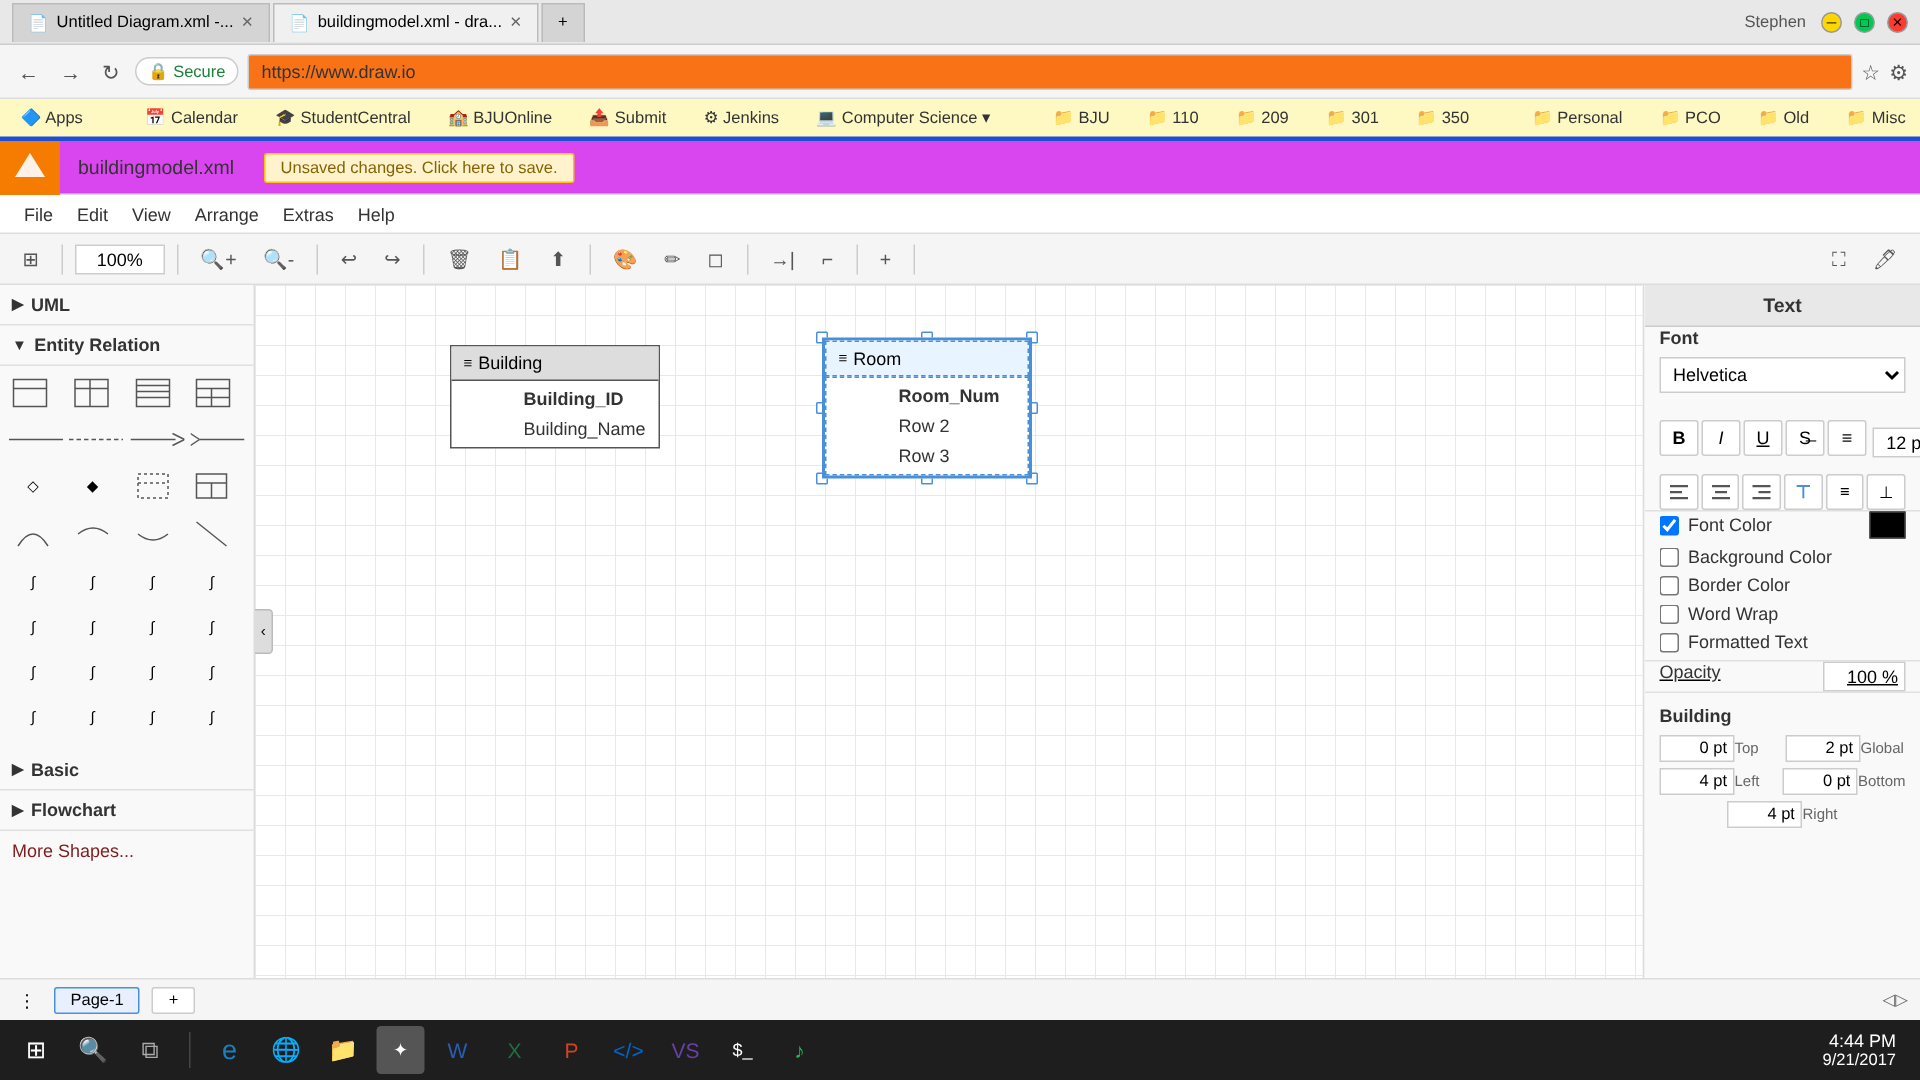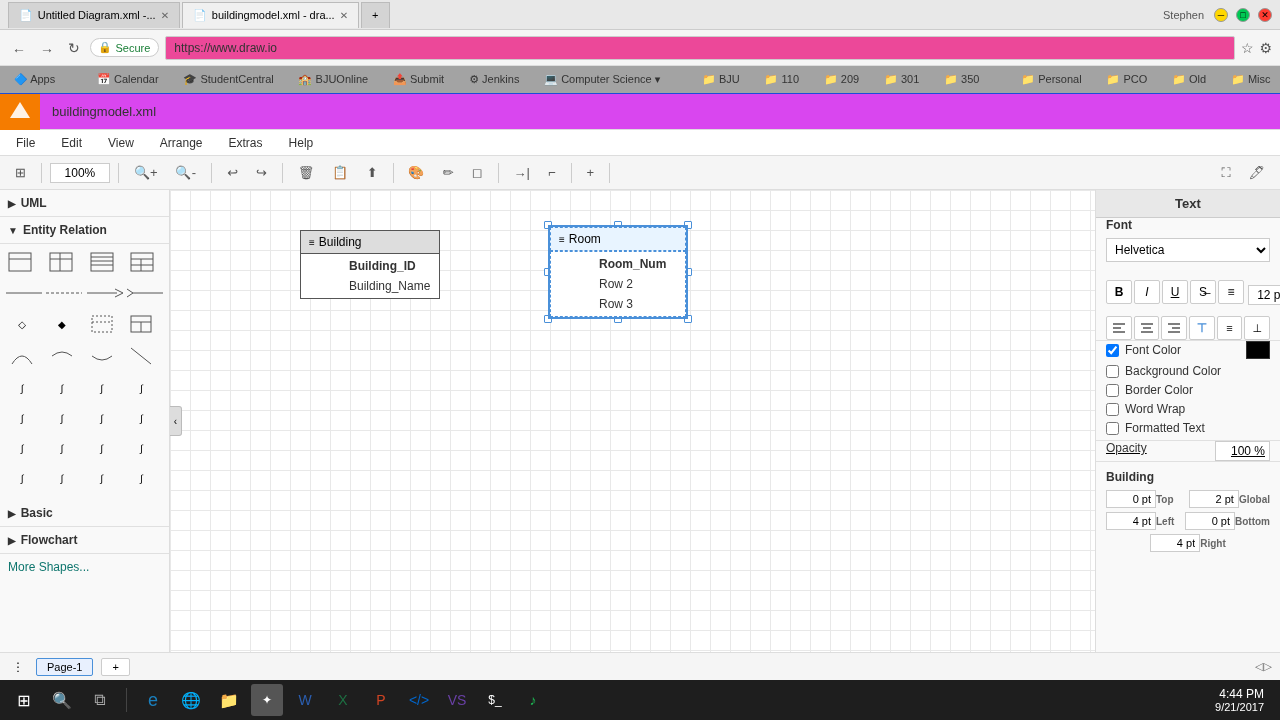--- a/index.html
+++ b/index.html
@@ -70,34 +70,34 @@
       border-radius: 12px;
       padding: 2px 8px;
       font-size: 11px;
       color: #1a7f37;
       display: flex;
       align-items: center;
       gap: 3px;
     }
     .url-bar {
       flex: 1;
-      background: #ec4899;
+      background: #f97316;
       border: 1px solid #ccc;
       border-radius: 2px;
       padding: 4px 8px;
       font-size: 12px;
       color: #333;
     }
     .addr-icons { display: flex; gap: 6px; color: #555; font-size: 14px; }
 
     
     #bookmarks {
       height: 28px;
-      background: #a3a3a3;
-      border-bottom: 1px solid #1d4ed8;
+      background: #fef9c3;
+      border-bottom: 3px solid #1d4ed8;
       display: flex;
       align-items: center;
       padding: 0 8px;
       gap: 13px;
       font-size: 11px;
       color: #333;
       overflow: hidden;
     }
     .bookmark {
       padding: 2px 6px;
@@ -145,21 +145,21 @@
     }
 
     
     #menubar {
       height: 26px;
       background: #fff;
       display: flex;
       align-items: center;
       border-bottom: 1px solid #ddd;
       padding: 0 8px;
-      gap: 10px;
+      gap: 0;
     }
     .menu-item {
       padding: 3px 8px;
       font-size: 12px;
       cursor: pointer;
       color: #333;
     }
 
     
     #toolbar {
@@ -434,21 +434,20 @@
     .spacing-input {
       width: 50px;
       border: 1px solid #ccc;
       padding: 2px 4px;
       font-size: 11px;
       text-align: right;
     }
     .spacing-sublabel {
       font-size: 10px;
       color: #666;
-      font-weight: bold;
     }
 
     
     #statusbar {
       height: 28px;
       background: #f5f5f5;
       border-top: 1px solid #ddd;
       display: flex;
       align-items: center;
       padding: 0 8px;
@@ -573,20 +572,21 @@
   <div class="bookmark">📁 <span>Misc</span></div>
 </div>
 
 <div id="appheader">
   <div id="app-logo">
     <svg width="24" height="24" viewBox="0 0 24 24">
       <polygon points="12,2 22,18 2,18" fill="white" opacity="0.9"></polygon>
     </svg>
   </div>
   <span id="app-title">buildingmodel.xml</span>
+  <div class="unsaved-notice">Unsaved changes. Click here to save.</div>
 </div>
 
 <div id="menubar">
   <div class="menu-item">File</div>
   <div class="menu-item">Edit</div>
   <div class="menu-item">View</div>
   <div class="menu-item">Arrange</div>
   <div class="menu-item">Extras</div>
   <div class="menu-item">Help</div>
 </div>
@@ -765,21 +765,21 @@
 
     <div class="panel-section-header" style="margin-top:8px;">
       <span class="arrow">▶</span>
       <span>Basic</span>
     </div>
     <div class="panel-section-header">
       <span class="arrow">▶</span>
       <span>Flowchart</span>
     </div>
 
-    <div class="bookmark" style="padding:6px 8px; color:#0f766e; font-size:12px;">More Shapes...</div>
+    <div class="bookmark" style="padding:6px 8px; color:#7f1d1d; font-size:12px;">More Shapes...</div>
   </div>
 
   <div id="left-collapse">‹</div>
 
   <div id="canvas">
 
     <div class="diagram-table" style="left: 130px; top: 40px; width: 140px;">
       <div class="diagram-table-header">
         <span style="font-size:10px;">≡</span>
         <span>Building</span>

